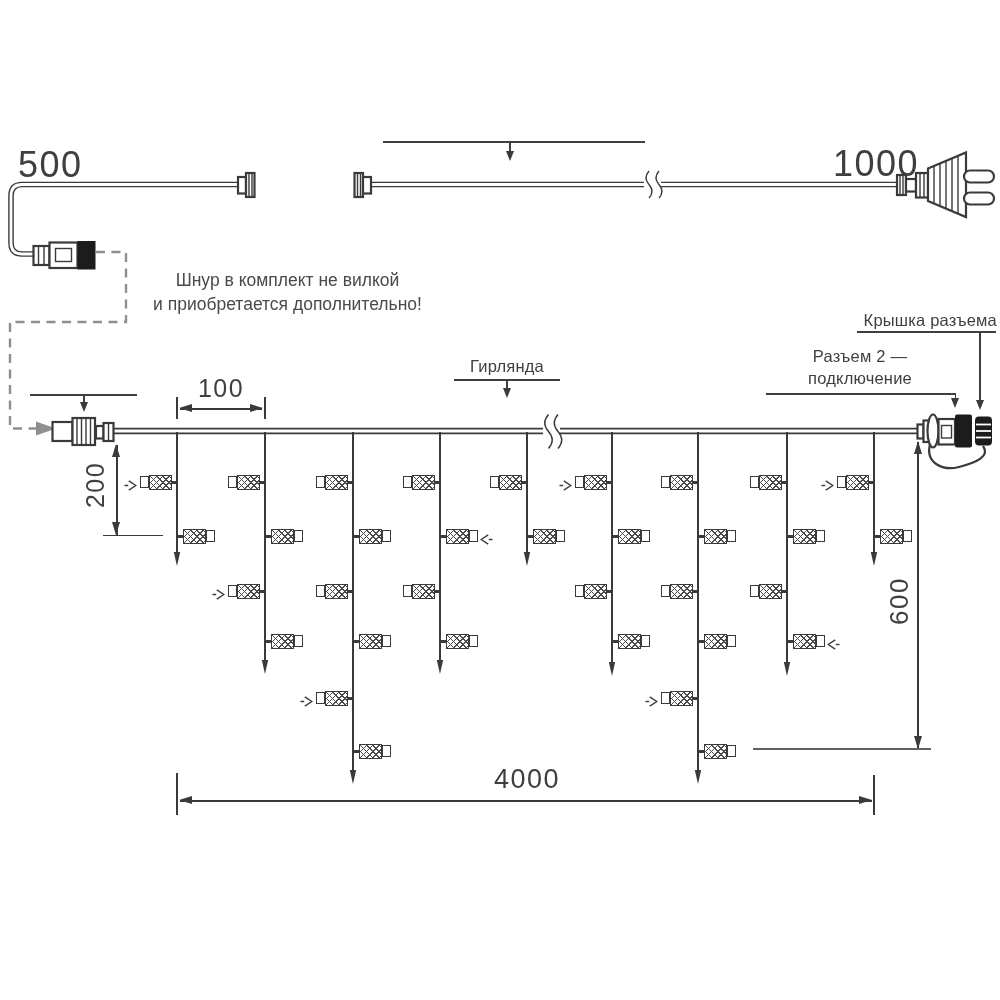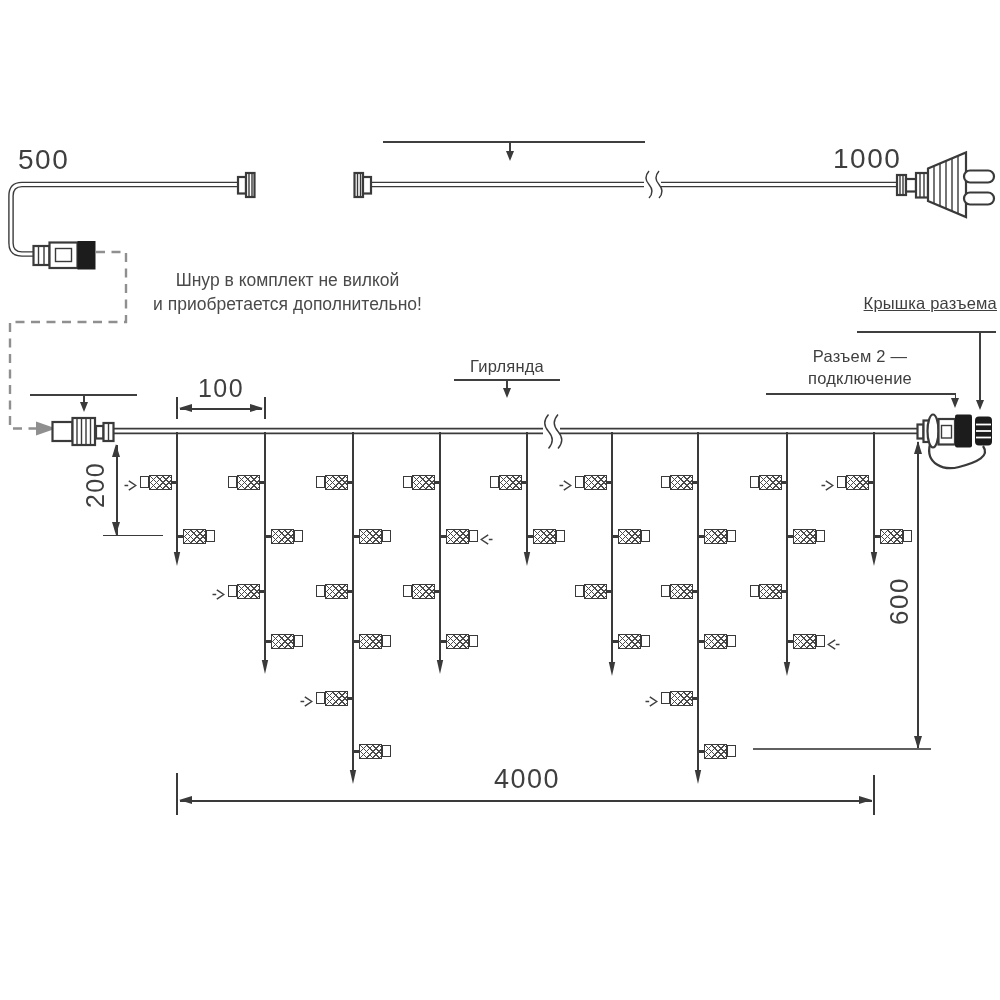--- a/index.html
+++ b/index.html
@@ -11,21 +11,21 @@
   .wire-outer{stroke:#3a3a3a;stroke-width:5.6;fill:none;}
   .wire-inner{stroke:#ffffff;stroke-width:2.8;fill:none;}
   .gwire-outer{stroke:#3a3a3a;stroke-width:6.4;fill:none;}
   .gwire-inner{stroke:#ffffff;stroke-width:3.2;fill:none;}
   .s2{stroke:#3a3a3a;stroke-width:2.2;fill:#fff;}
   .s1{stroke:#3a3a3a;stroke-width:1.4;fill:none;}
   .thin{stroke:#3a3a3a;stroke-width:2.2;fill:none;}
   .dash{stroke:#8f8f8f;stroke-width:2.4;fill:none;stroke-dasharray:9 6.5;}
   
   .lbl{font-size:16.5px;letter-spacing:.2px;line-height:22px;}
-  .num{font-size:28px;letter-spacing:1.5px;}
+  .num{font-size:36px;letter-spacing:1.5px;}
   .rot{transform:translate(-50%,-50%) rotate(-90deg);white-space:nowrap;}
   .ctr{text-align:center;}
   .uline{background:#3f3f3f;height:1.5px;}
   .stem{background:#3f3f3f;width:1.5px;}
   
   .tri{width:0;height:0;position:absolute;z-index:2;}
   .tri-left {border-top:4.5px solid transparent;border-bottom:4.5px solid transparent;border-right:13px solid #3a3a3a;}
   .tri-right{border-top:4.5px solid transparent;border-bottom:4.5px solid transparent;border-left:13px solid #3a3a3a;}
   .tri-up   {border-left:4.5px solid transparent;border-right:4.5px solid transparent;border-bottom:13px solid #3a3a3a;}
   .tri-down {border-left:4.5px solid transparent;border-right:4.5px solid transparent;border-top:13px solid #3a3a3a;}
@@ -170,21 +170,21 @@
 
   <div class="abs uline" style="left:30px;top:394px;width:107px;"></div>
   <div class="abs stem" style="left:83px;top:394px;height:9px;"></div>
   <div class="tri tri-down-sm" style="left:79.5px;top:402px;"></div>
 
   <div class="abs lbl ctr" style="left:450px;top:355px;width:114px;text-align:center;">Гирлянда</div>
   <div class="abs uline" style="left:454px;top:379px;width:106px;"></div>
   <div class="abs stem" style="left:506px;top:379px;height:10px;"></div>
   <div class="tri tri-down-sm" style="left:502.5px;top:388px;"></div>
 
-  <div class="abs lbl" style="left:857px;top:292px;width:140px;text-align:right;text-decoration:underline;">Крышка разъема</div>
+  <div class="abs lbl" style="left:857px;top:309px;width:140px;text-align:right;">Крышка разъема</div>
   <div class="abs uline" style="left:857px;top:331px;width:139px;"></div>
   <div class="abs stem" style="left:979px;top:331px;height:70px;"></div>
   <div class="tri tri-down-sm" style="left:975.5px;top:400px;"></div>
 
   <div class="abs lbl ctr" style="left:760px;top:345px;width:200px;">
     <div>Разъем 2 — подключение</div>
   </div>
   <div class="abs uline" style="left:766px;top:393px;width:190px;"></div>
   <div class="abs stem" style="left:954.5px;top:393px;height:6px;"></div>
   <div class="tri tri-down-sm" style="left:951px;top:398px;"></div>

